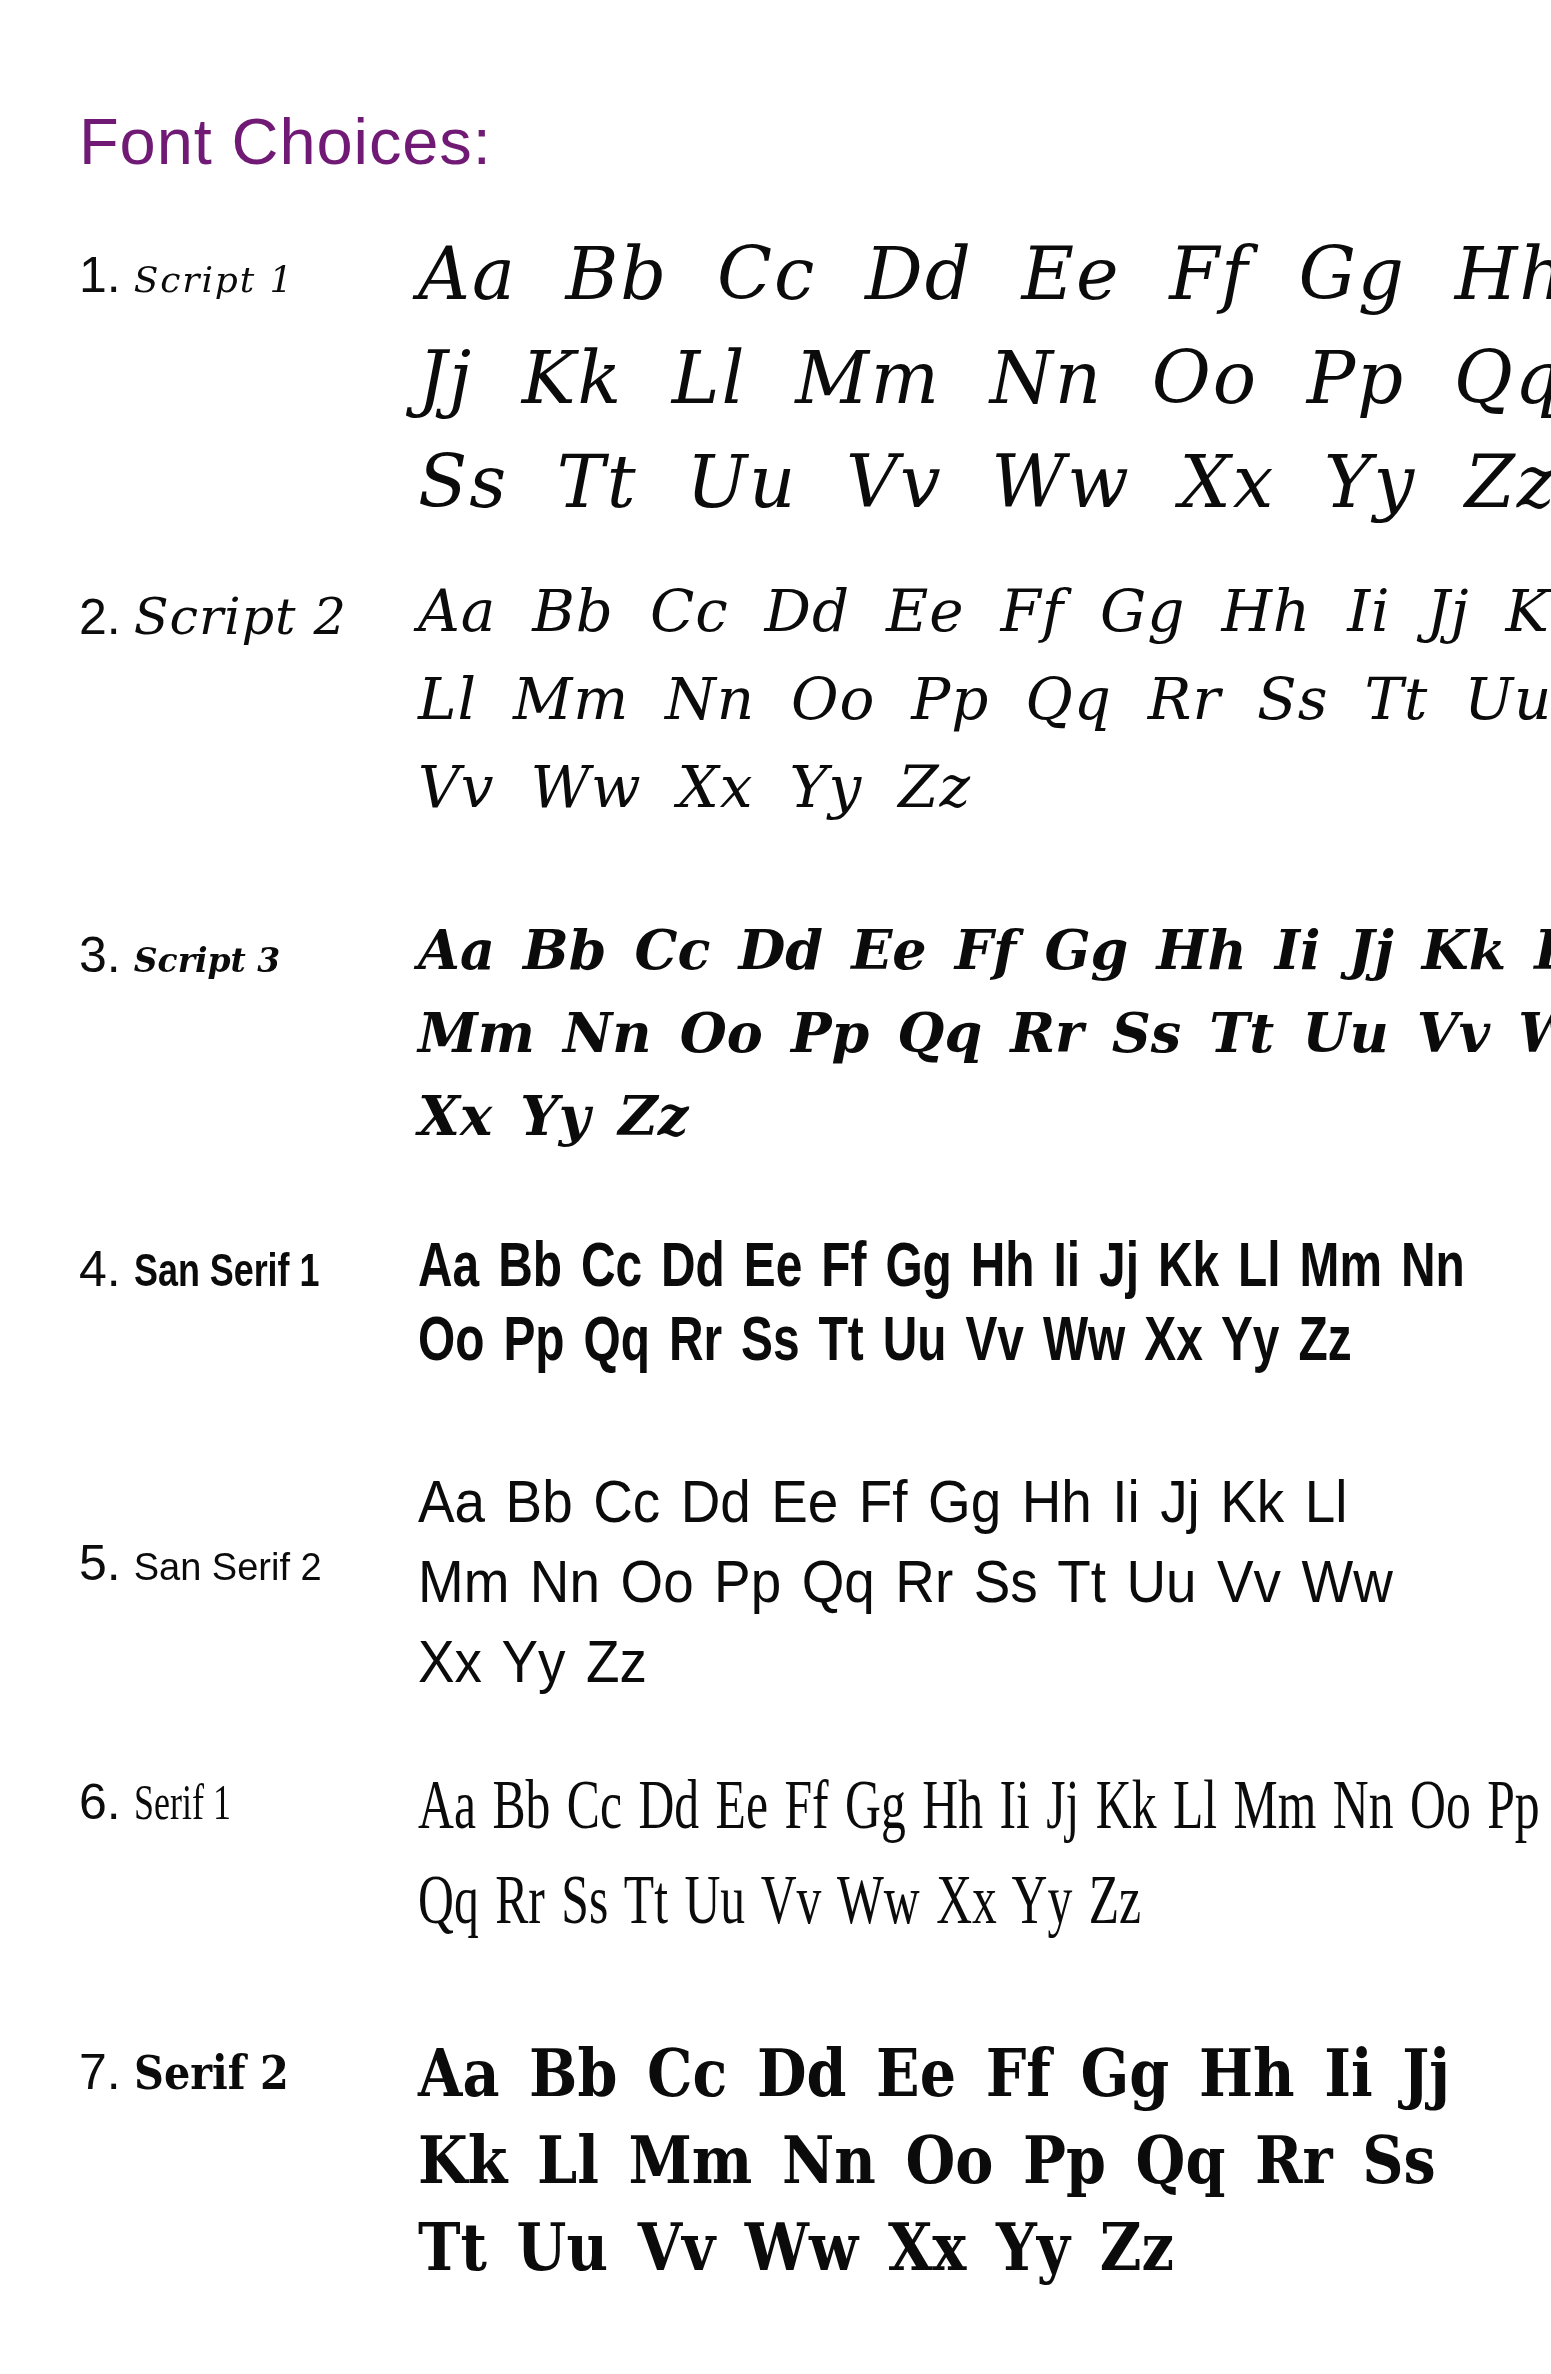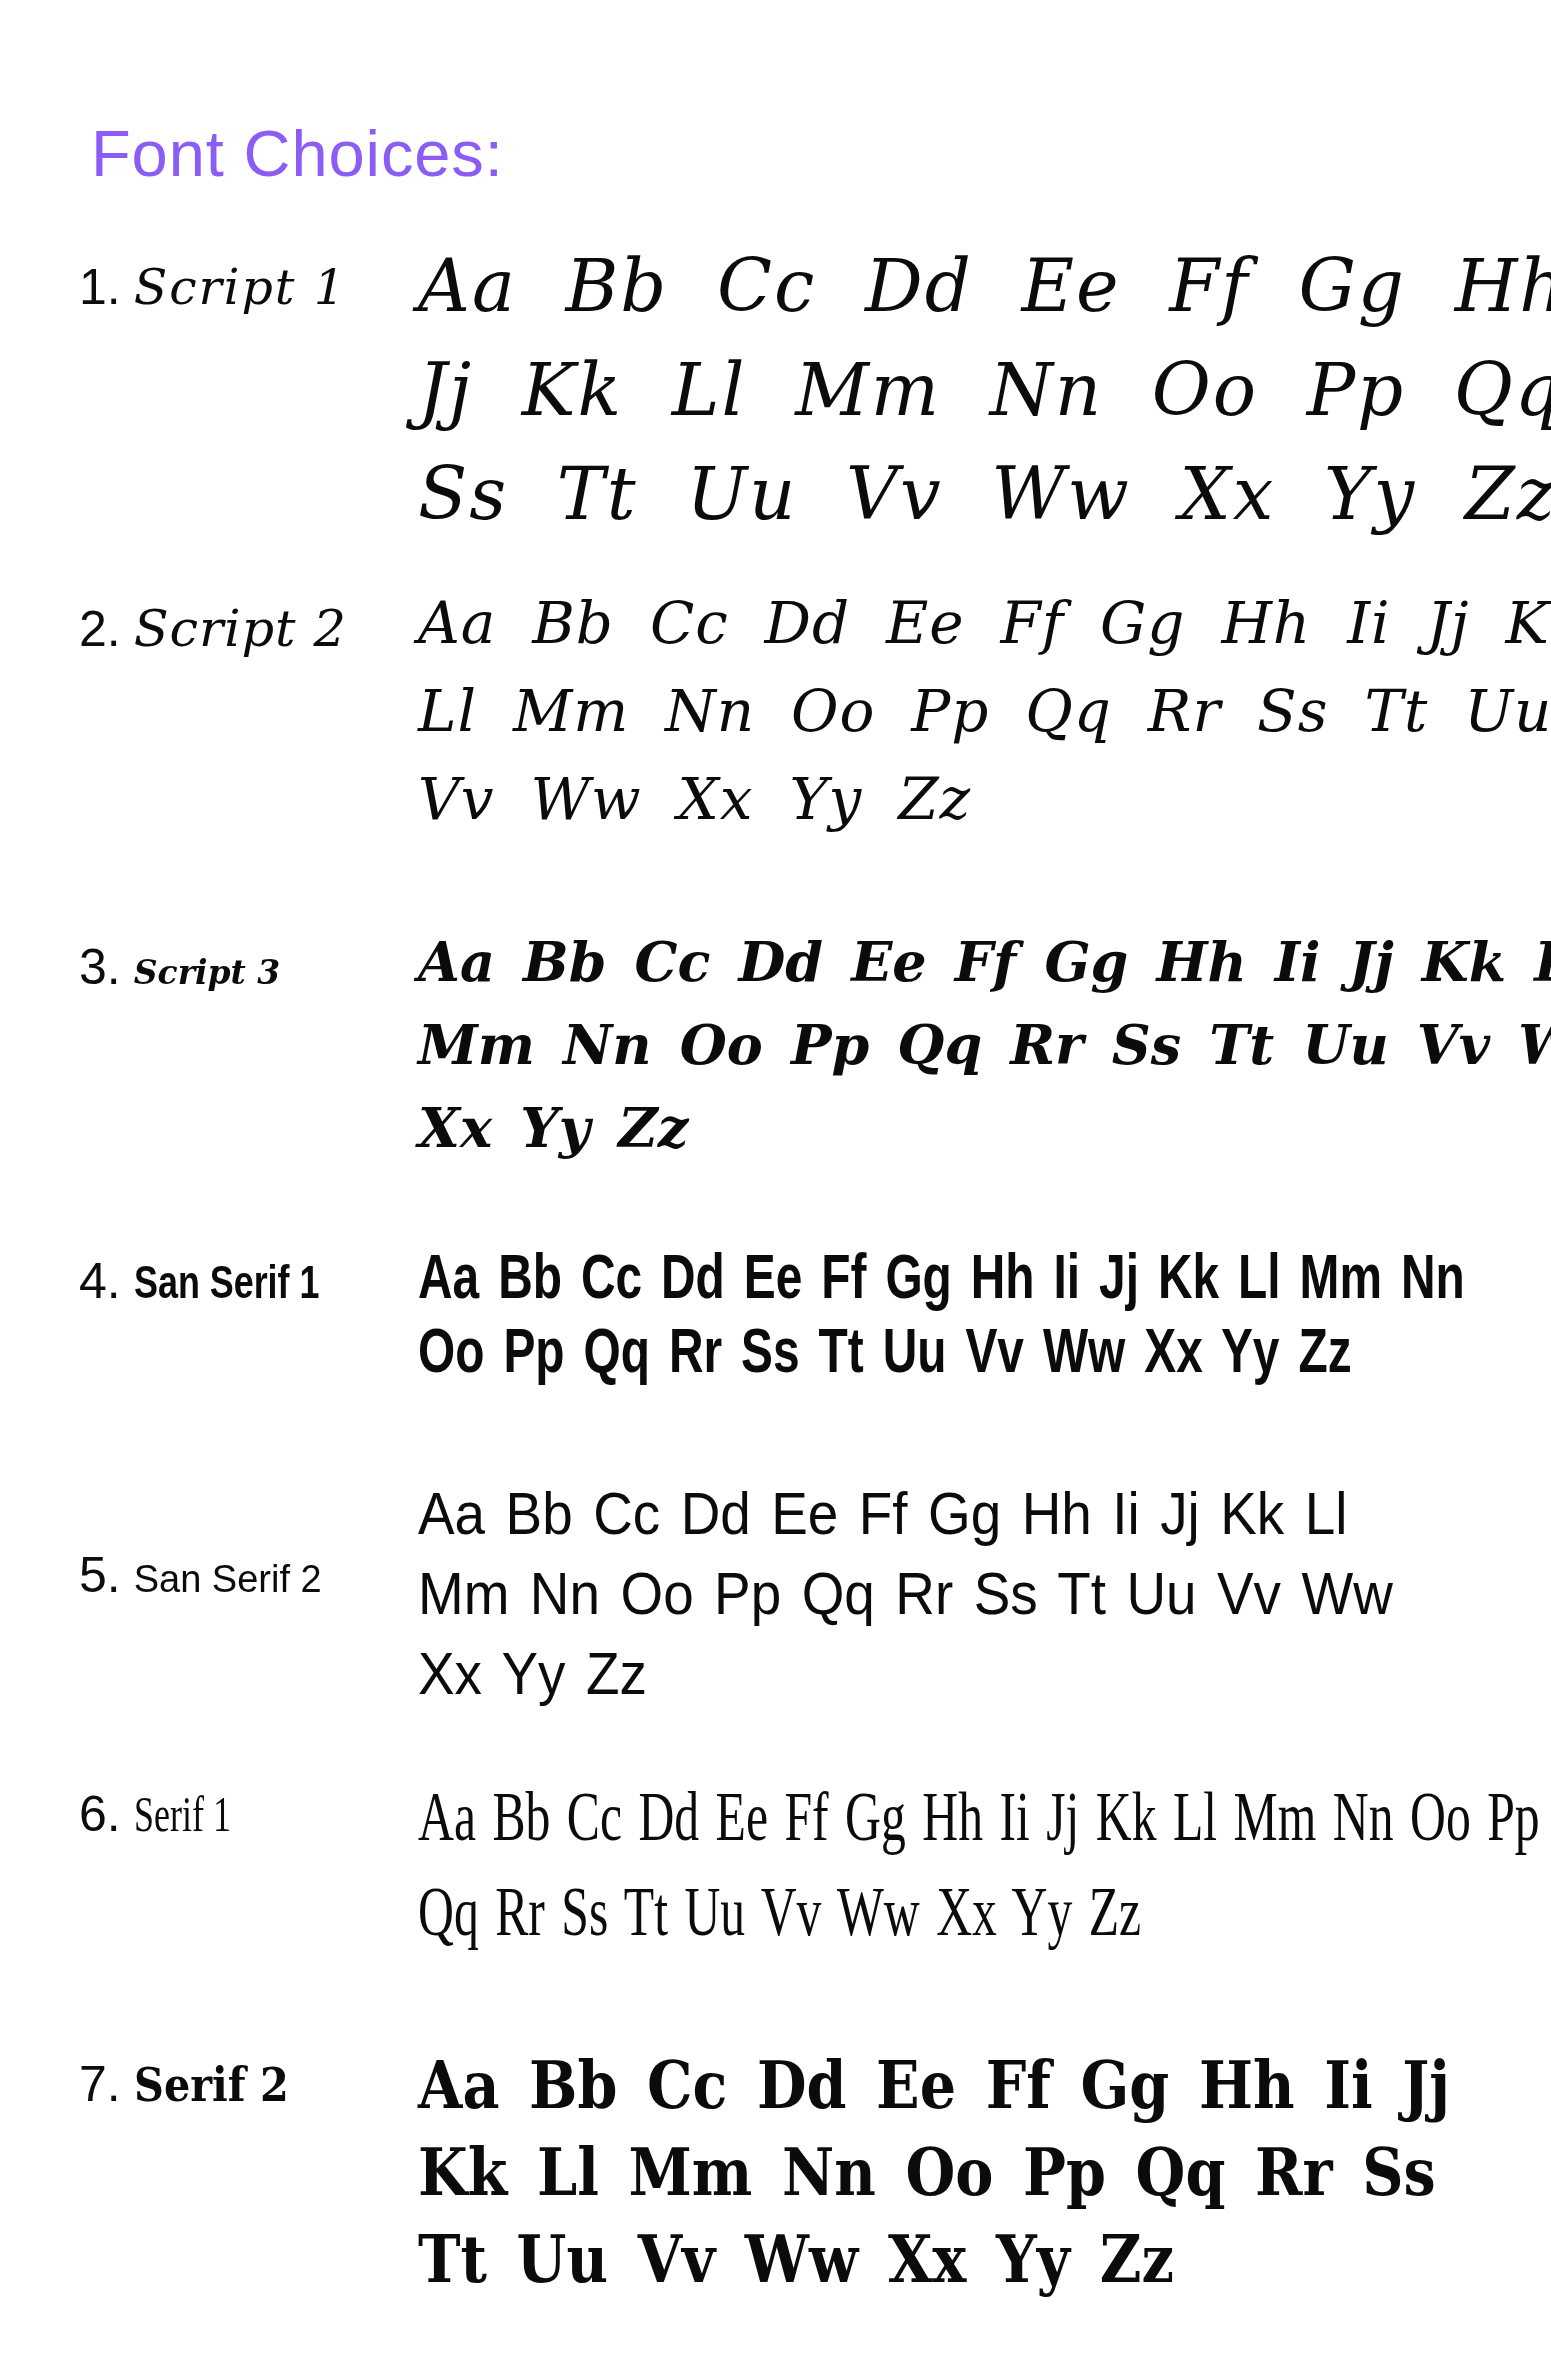--- a/index.html
+++ b/index.html
@@ -17,23 +17,23 @@
   .page {
     padding: 0 0 0 79px;
     box-sizing: border-box;
     width: 1552px;
   }
   .title {
     font-family: "Liberation Sans", sans-serif;
     font-weight: 400;
     font-size: 65px;
     letter-spacing: 0.9px;
-    margin: 12px;
+    margin: 0;
     padding-top: 104px;
-    color: #8b5cf6;
+    color: #701a75;
   }
   .row {
     display: grid;
     grid-template-columns: 339px 1fr;
     align-items: start;
   }
   .labelcell {
     display: flex;
     align-items: baseline;
     gap: 13px;
@@ -55,21 +55,21 @@
   .row-3 { margin-top: 78px; }
   .row-4 { margin-top: 69px; }
   .row-5 { margin-top: 87px; }
   .row-6 { margin-top: 56px; }
   .row-7 { margin-top: 82px; }
 
   
   .lab-script1 {
     font-family: "DejaVu Serif", serif;
     font-style: italic;
-    font-size: 49px;
+    font-size: 36px;
     letter-spacing: 1.9px;
   }
   .lines-script1 .line {
     font-family: "DejaVu Serif", serif;
     font-style: italic;
     font-size: 72px;
     line-height: 104px;
     word-spacing: 24px;
     letter-spacing: 1.9px;
   }

